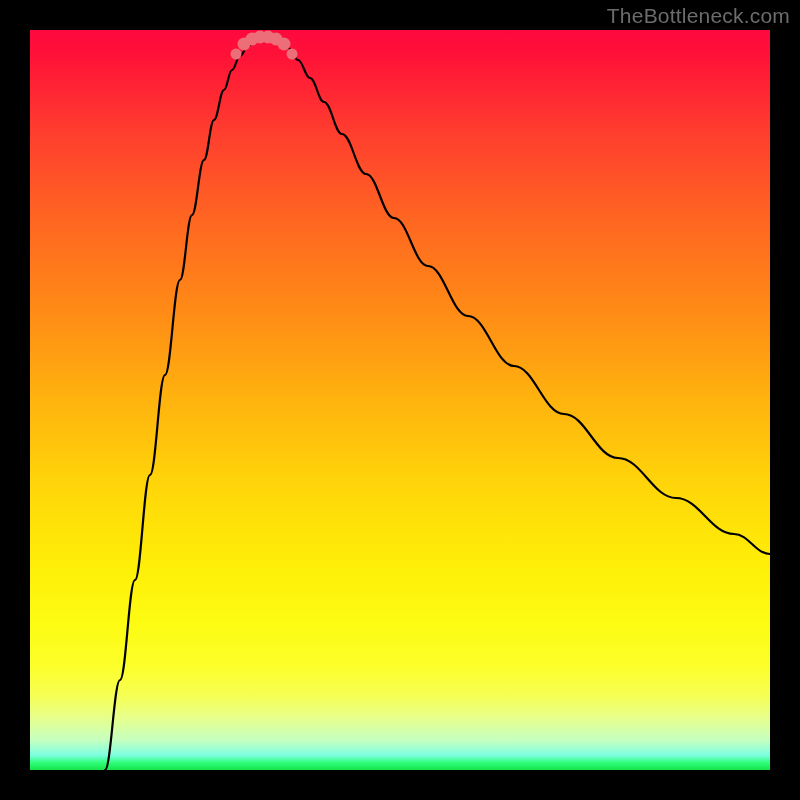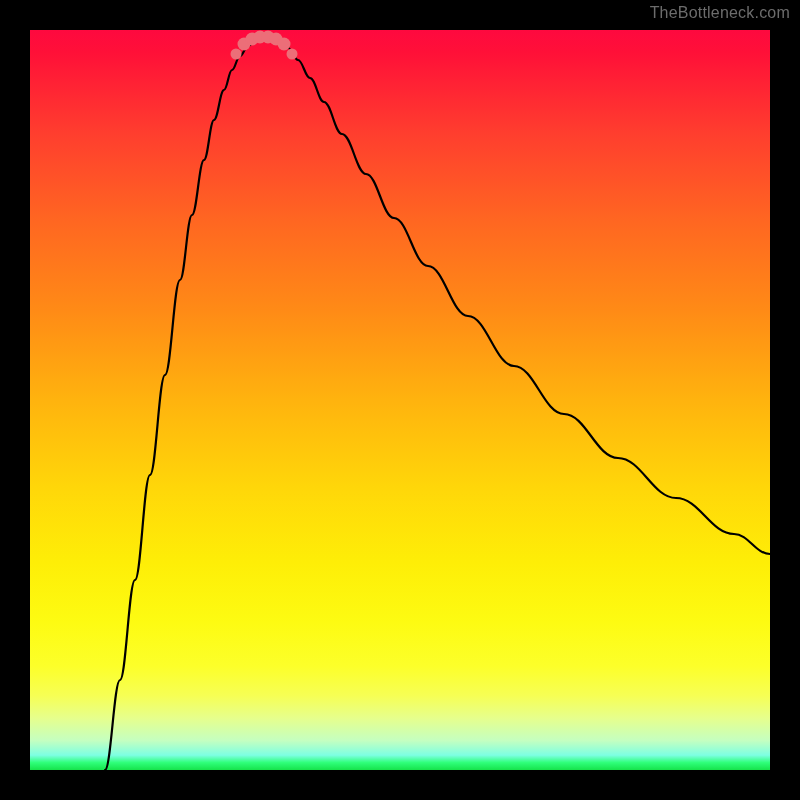--- a/index.html
+++ b/index.html
@@ -9,21 +9,21 @@
       width: 800px;
       height: 800px;
       background: #000;
       position: relative;
     }
     .watermark {
       position: absolute;
       top: 4px;
       right: 10px;
       color: #6c6c6c;
-      font-size: 16px;
+      font-size: 21px;
       font-weight: 400;
       letter-spacing: 0.2px;
       z-index: 10;
     }
     .plot {
       position: absolute;
       left: 30px;
       top: 30px;
       width: 740px;
       height: 740px;

